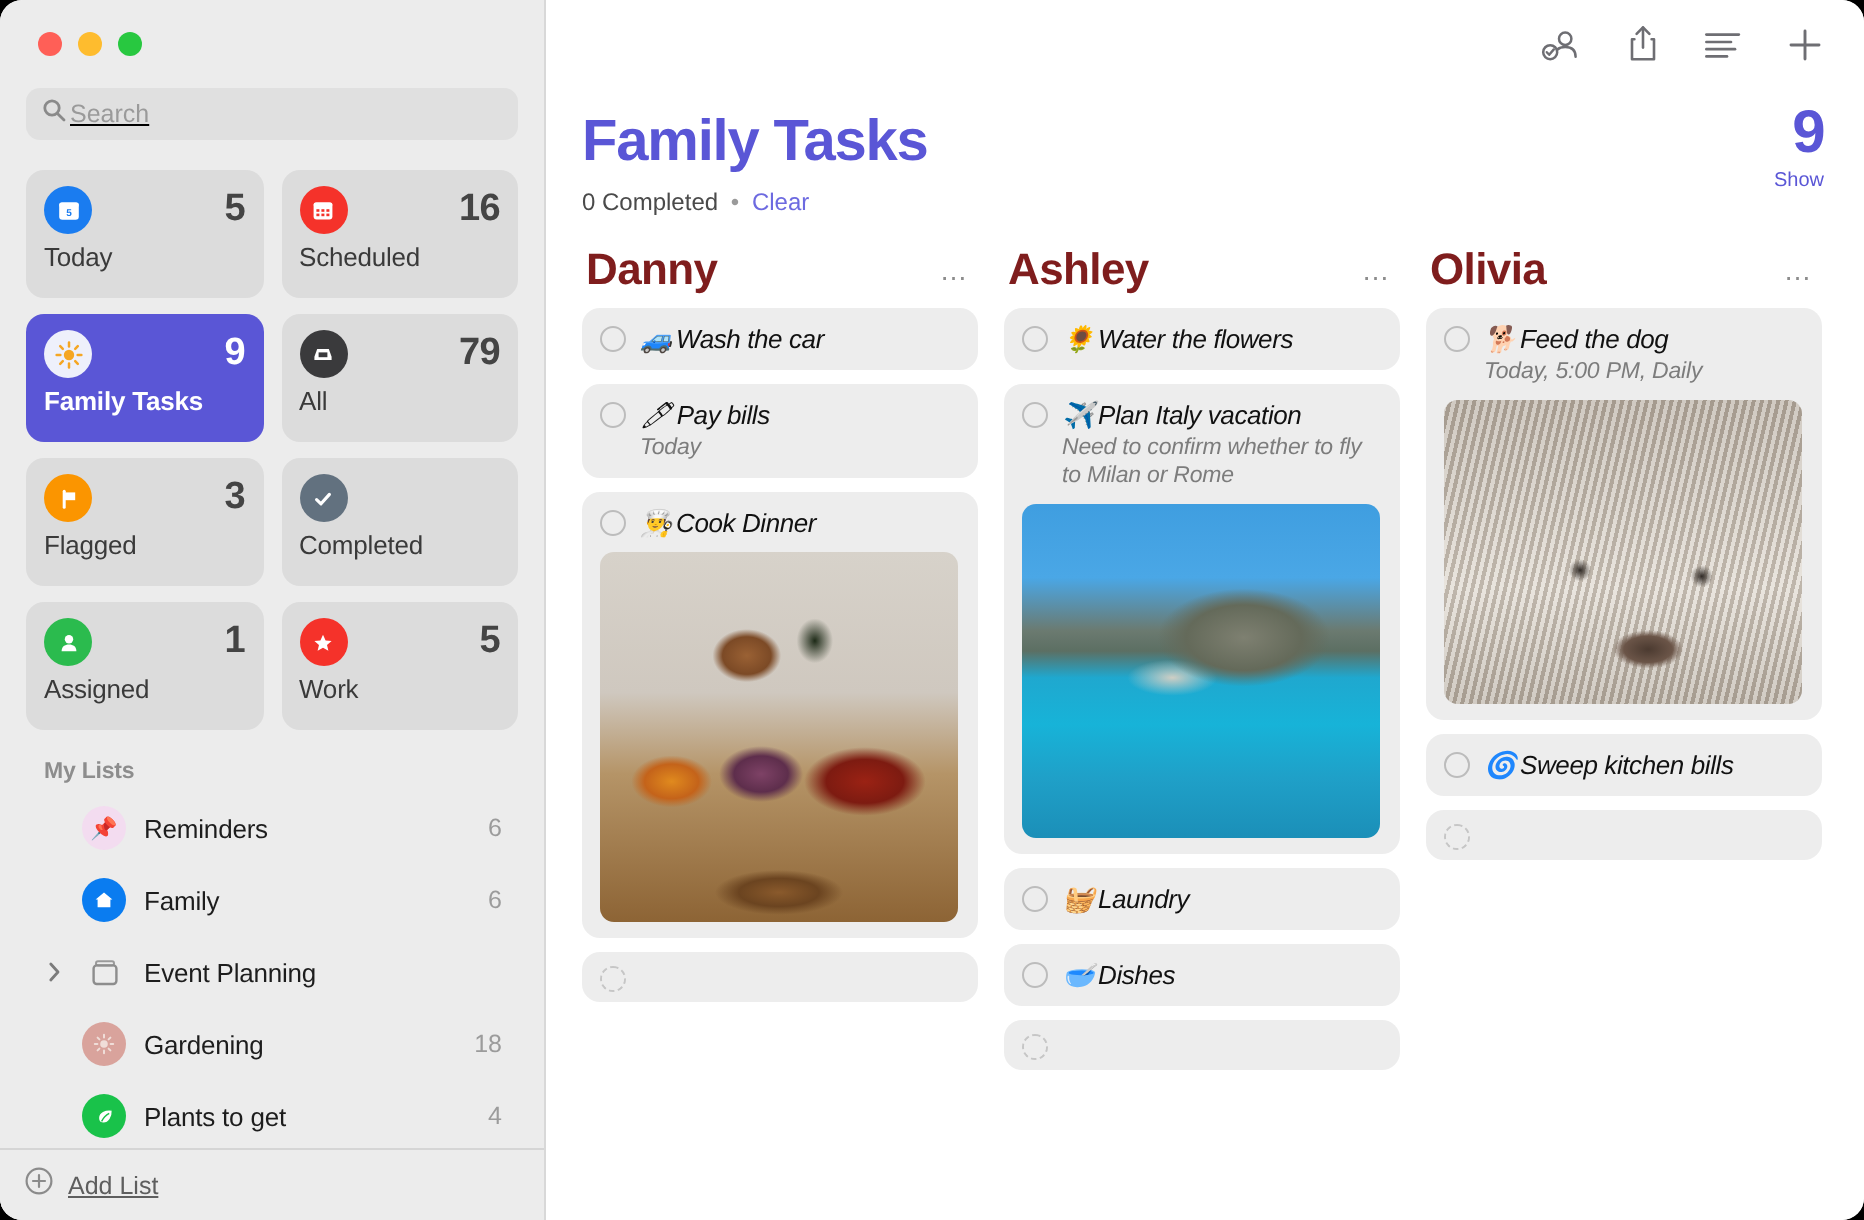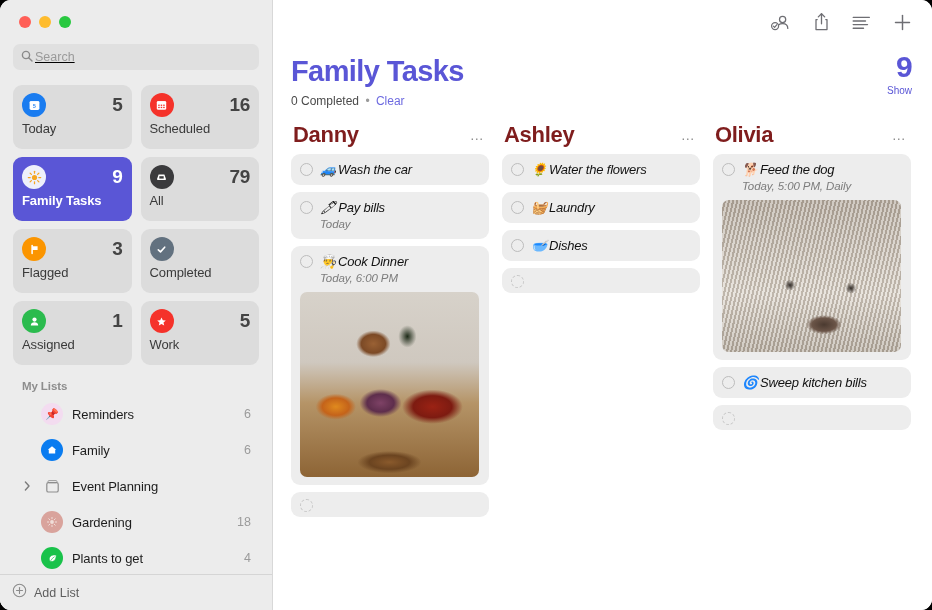--- a/index.html
+++ b/index.html
@@ -97,21 +97,21 @@
   }
   .list-name.bold { font-weight: normal; }
   .list-count { font-size: 12.5px; color: #9b9b9b; }
 
   .addlist {
     position: absolute; bottom: 0; left: 0; right: 0;
     height: 36px; border-top: 1px solid #d5d5d5;
     display: flex; align-items: center; gap: 7px; padding-left: 12px;
     background: #ececec;
   }
-  .addlist-label { font-size: 12.5px; color: #5e5e5e; }
+  .addlist-label { font-size: 12.5px; color: #5e5e5e; text-decoration: underline; }
 
   
   .main { flex: 1; height: 100%; position: relative; background: #fff; }
   .toolbar {
     height: 44px; display: flex; align-items: center;
     justify-content: flex-end; gap: 22px; padding-right: 20px;
   }
   .tbtn { color: #6e6e73; display: flex; align-items: center; cursor: default; }
 
   .head { padding: 11px 22px 0 18px; position: relative; }
@@ -505,21 +505,20 @@
               <span class="card-title"><span class="emoji">🖊</span><span>Pay bills</span></span>
             </div>
             <div class="card-note">Today</div>
           </div>
 
           <div class="card">
             <div class="card-main">
               <span class="circle"></span>
               <span class="card-title"><span class="emoji">👨‍🍳</span><span>Cook Dinner</span></span>
             </div>
-            <div class="card-note">Today, 6:00 PM</div>
             <div class="card-img" style="height:185px">
               <div class="photo-food"></div>
             </div>
           </div>
 
           <div class="card empty">
             <div class="card-main">
               <span class="circle dashed"></span>
             </div>
           </div>
@@ -533,20 +532,30 @@
         </div>
         <div class="cards">
 
           <div class="card">
             <div class="card-main">
               <span class="circle"></span>
               <span class="card-title"><span class="emoji">🌻</span><span>Water the flowers</span></span>
             </div>
           </div>
 
+          <div class="card">
+            <div class="card-main">
+              <span class="circle"></span>
+              <span class="card-title"><span class="emoji">✈️</span><span>Plan Italy vacation</span></span>
+            </div>
+            <div class="card-note">Need to confirm whether to fly to Milan or Rome</div>
+            <div class="card-img" style="height:167px">
+              <div class="photo-italy"></div>
+            </div>
+          </div>
 
           <div class="card">
             <div class="card-main">
               <span class="circle"></span>
               <span class="card-title"><span class="emoji">🧺</span><span>Laundry</span></span>
             </div>
           </div>
 
           <div class="card">
             <div class="card-main">

